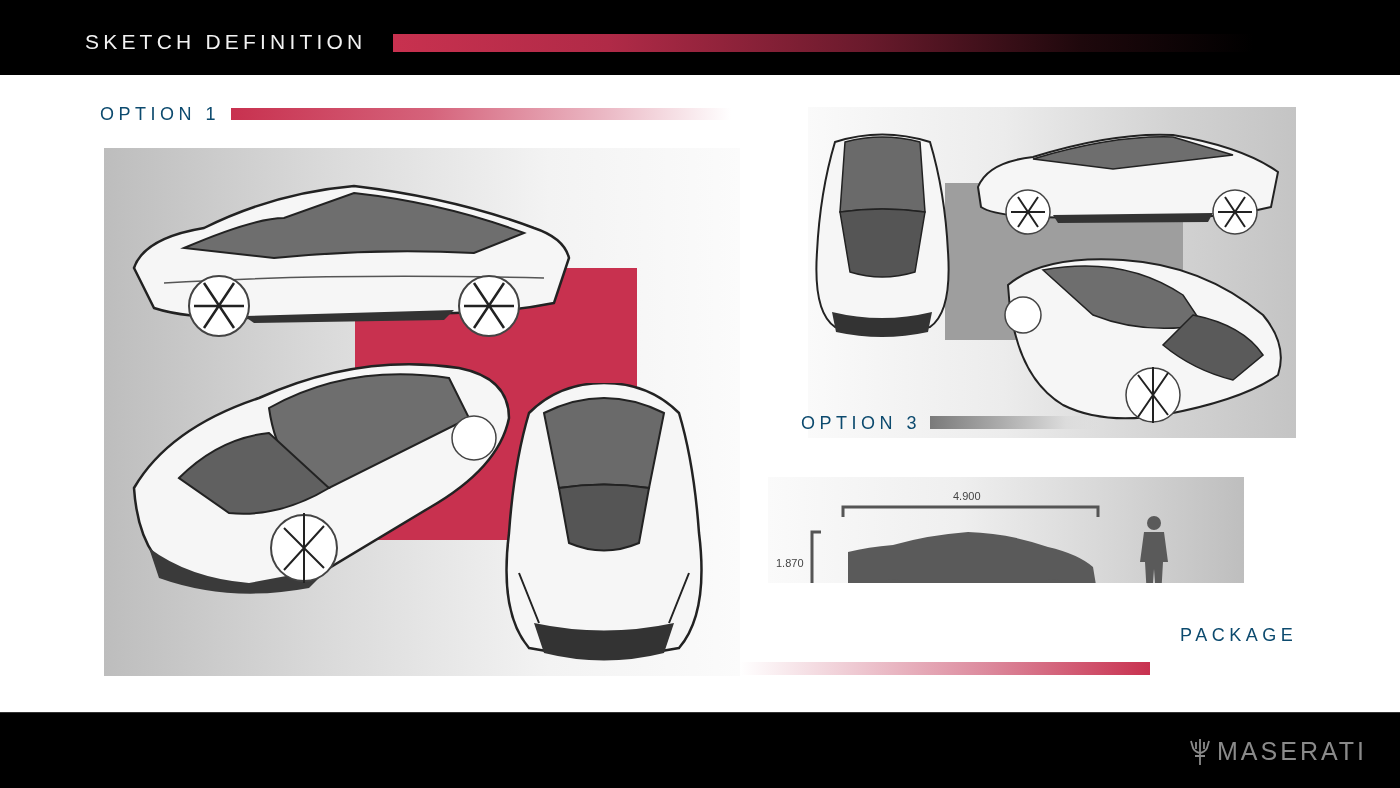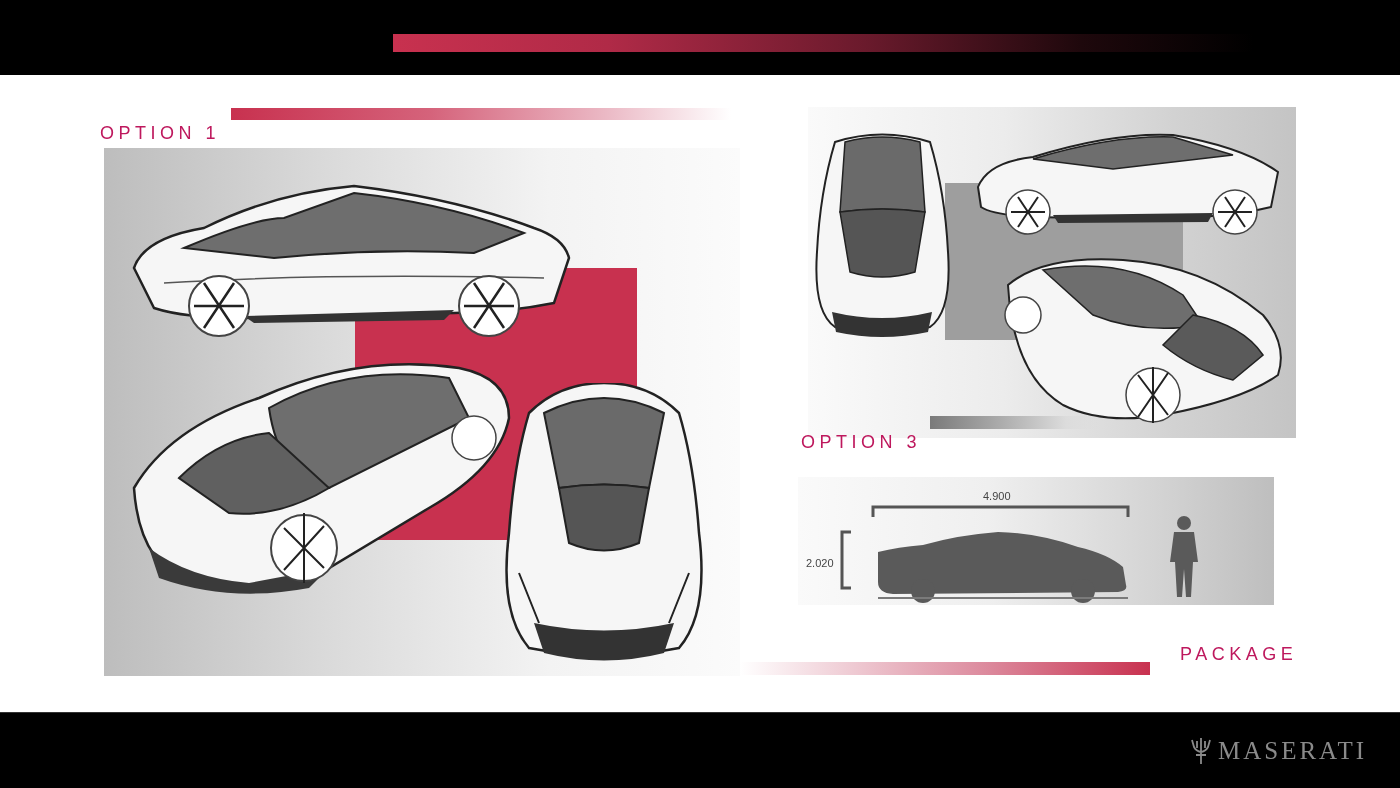--- a/index.html
+++ b/index.html
@@ -3,46 +3,47 @@
 <meta charset="utf-8">
 <style>
   html, body { margin:0; padding:0; }
   body { width:1400px; height:788px; position:relative; overflow:hidden; background:#ffffff; font-family:"Liberation Sans", sans-serif; }
   .topbar { position:absolute; left:0; top:0; width:1400px; height:75px; background:#000; }
   .page-title { position:absolute; left:85px; top:30px; color:#f2f2f2; font-size:21px; letter-spacing:4.2px; font-weight:400; line-height:24px; }
   .title-bar { position:absolute; left:393px; top:34px; width:860px; height:18px;
     background:linear-gradient(90deg,#c8314f 0%,#b02a47 25%,#6a1a2c 55%,#1e080c 80%,#000 100%); }
   .bottombar { position:absolute; left:0; top:712px; width:1400px; height:76px; background:#000; border-top:1px solid #333; }
   .logo { position:absolute; right:33px; top:24px; display:flex; align-items:center; gap:6px; color:#8a8a8a; }
-  .logo-text { font-family:Liberation Serif, serif; font-size:25px; letter-spacing:3px; }
-  .section-label { position:absolute; font-size:18px; letter-spacing:4.5px; color:#be185d; line-height:20px;margin-top:19px; }
+  .logo-text { font-family:Liberation Sans, sans-serif; font-size:25px; letter-spacing:3px; }
+  .section-label { position:absolute; font-size:18px; letter-spacing:4.5px; color:#0c4a6e; line-height:20px; }
   .bar-opt1 { position:absolute; left:231px; top:108px; width:500px; height:12px;
     background:linear-gradient(90deg,#c8314f 0%,#d5637b 40%,#ebb9c5 75%,#ffffff 100%); }
   .bar-opt2 { position:absolute; left:930px; top:416px; width:170px; height:13px;
     background:linear-gradient(90deg,#7a7a7a 0%,#b0b0b0 45%,#dcdcdc 80%,rgba(220,220,220,0) 100%); }
   .bar-pkg { position:absolute; left:740px; top:662px; width:410px; height:13px;
     background:linear-gradient(90deg,rgba(255,255,255,0) 0%,#f0cfd7 25%,#dc8a9d 60%,#c8314f 100%); }
 
   .panel { position:absolute; overflow:hidden; }
   .panel-opt1 { left:104px; top:148px; width:636px; height:528px;
     background:linear-gradient(90deg,#bdbdbd 0%,#dadada 35%,#f3f3f3 70%,#fbfbfb 100%); }
   .panel-opt1 .accent-square { position:absolute; left:251px; top:120px; width:282px; height:272px; background:#c8314f; }
   .panel-opt2 { left:808px; top:107px; width:488px; height:331px;
     background:linear-gradient(90deg,#fafafa 0%,#ececec 40%,#d2d2d2 75%,#c4c4c4 100%); }
   .panel-opt2 .accent-square { position:absolute; left:137px; top:76px; width:238px; height:157px; background:#9e9e9e; }
-  .panel-pkg { left:798px; top:477px; width:476px; height:128px;
+  .panel-pkg { left:768px; top:477px; width:476px; height:106px;
     background:linear-gradient(90deg,#fafafa 0%,#efefef 40%,#d4d4d4 75%,#bebebe 100%); }
 
   .sketch { position:absolute; }
   .dim-label { position:absolute; font-size:11px; color:#444; }
 </style>
 </head>
 <body>
 
 <div class="topbar">
+  <div class="page-title">SKETCH DEFINITION</div>
   <div class="title-bar"></div>
 </div>
 
 <div class="section-label" style="left:100px; top:104px;">OPTION 1</div>
 <div class="bar-opt1"></div>
 
 <div class="panel panel-opt1">
   <div class="accent-square"></div>
 
   <svg class="sketch" style="left:20px;top:30px" width="450" height="160" viewBox="0 0 450 160">
@@ -116,21 +117,21 @@
 
     <path d="M80 75 Q100 70 125 68 Q160 58 200 55 Q240 56 280 70 Q310 77 325 90 L328 108 Q330 114 320 115 L95 117 Q80 116 80 105 Z" fill="#5a5a5a"></path>
     <circle cx="125" cy="114" r="12" fill="#5a5a5a"></circle>
     <circle cx="285" cy="114" r="12" fill="#5a5a5a"></circle>
     <rect x="80" y="120" width="250" height="2" fill="#7a7a7a"></rect>
 
     <circle cx="386" cy="46" r="7" fill="#5a5a5a"></circle>
     <path d="M376 55 L396 55 L400 85 L395 85 L393 120 L388 120 L386 92 L384 120 L379 120 L377 85 L372 85 Z" fill="#5a5a5a"></path>
   </svg>
   <div class="dim-label" style="left:185px; top:13px;">4.900</div>
-  <div class="dim-label" style="left:8px; top:80px;">2.020</div>
+  <div class="dim-label" style="left:8px; top:80px;">1.870</div>
 </div>
 <div class="bar-pkg"></div>
 <div class="section-label" style="left:1180px; top:625px;">PACKAGE</div>
 
 <div class="bottombar">
   <div class="logo">
     <svg width="22" height="28" viewBox="0 0 22 28">
       <path d="M2 3 L4 10 Q6 14 11 15 Q16 14 18 10 L20 3 M11 1 L11 27 M7 4 L7 11 M15 4 L15 11 M6 18 L16 18" fill="none" stroke="#8a8a8a" stroke-width="1.8"></path>
     </svg>
     <span class="logo-text">MASERATI</span>

